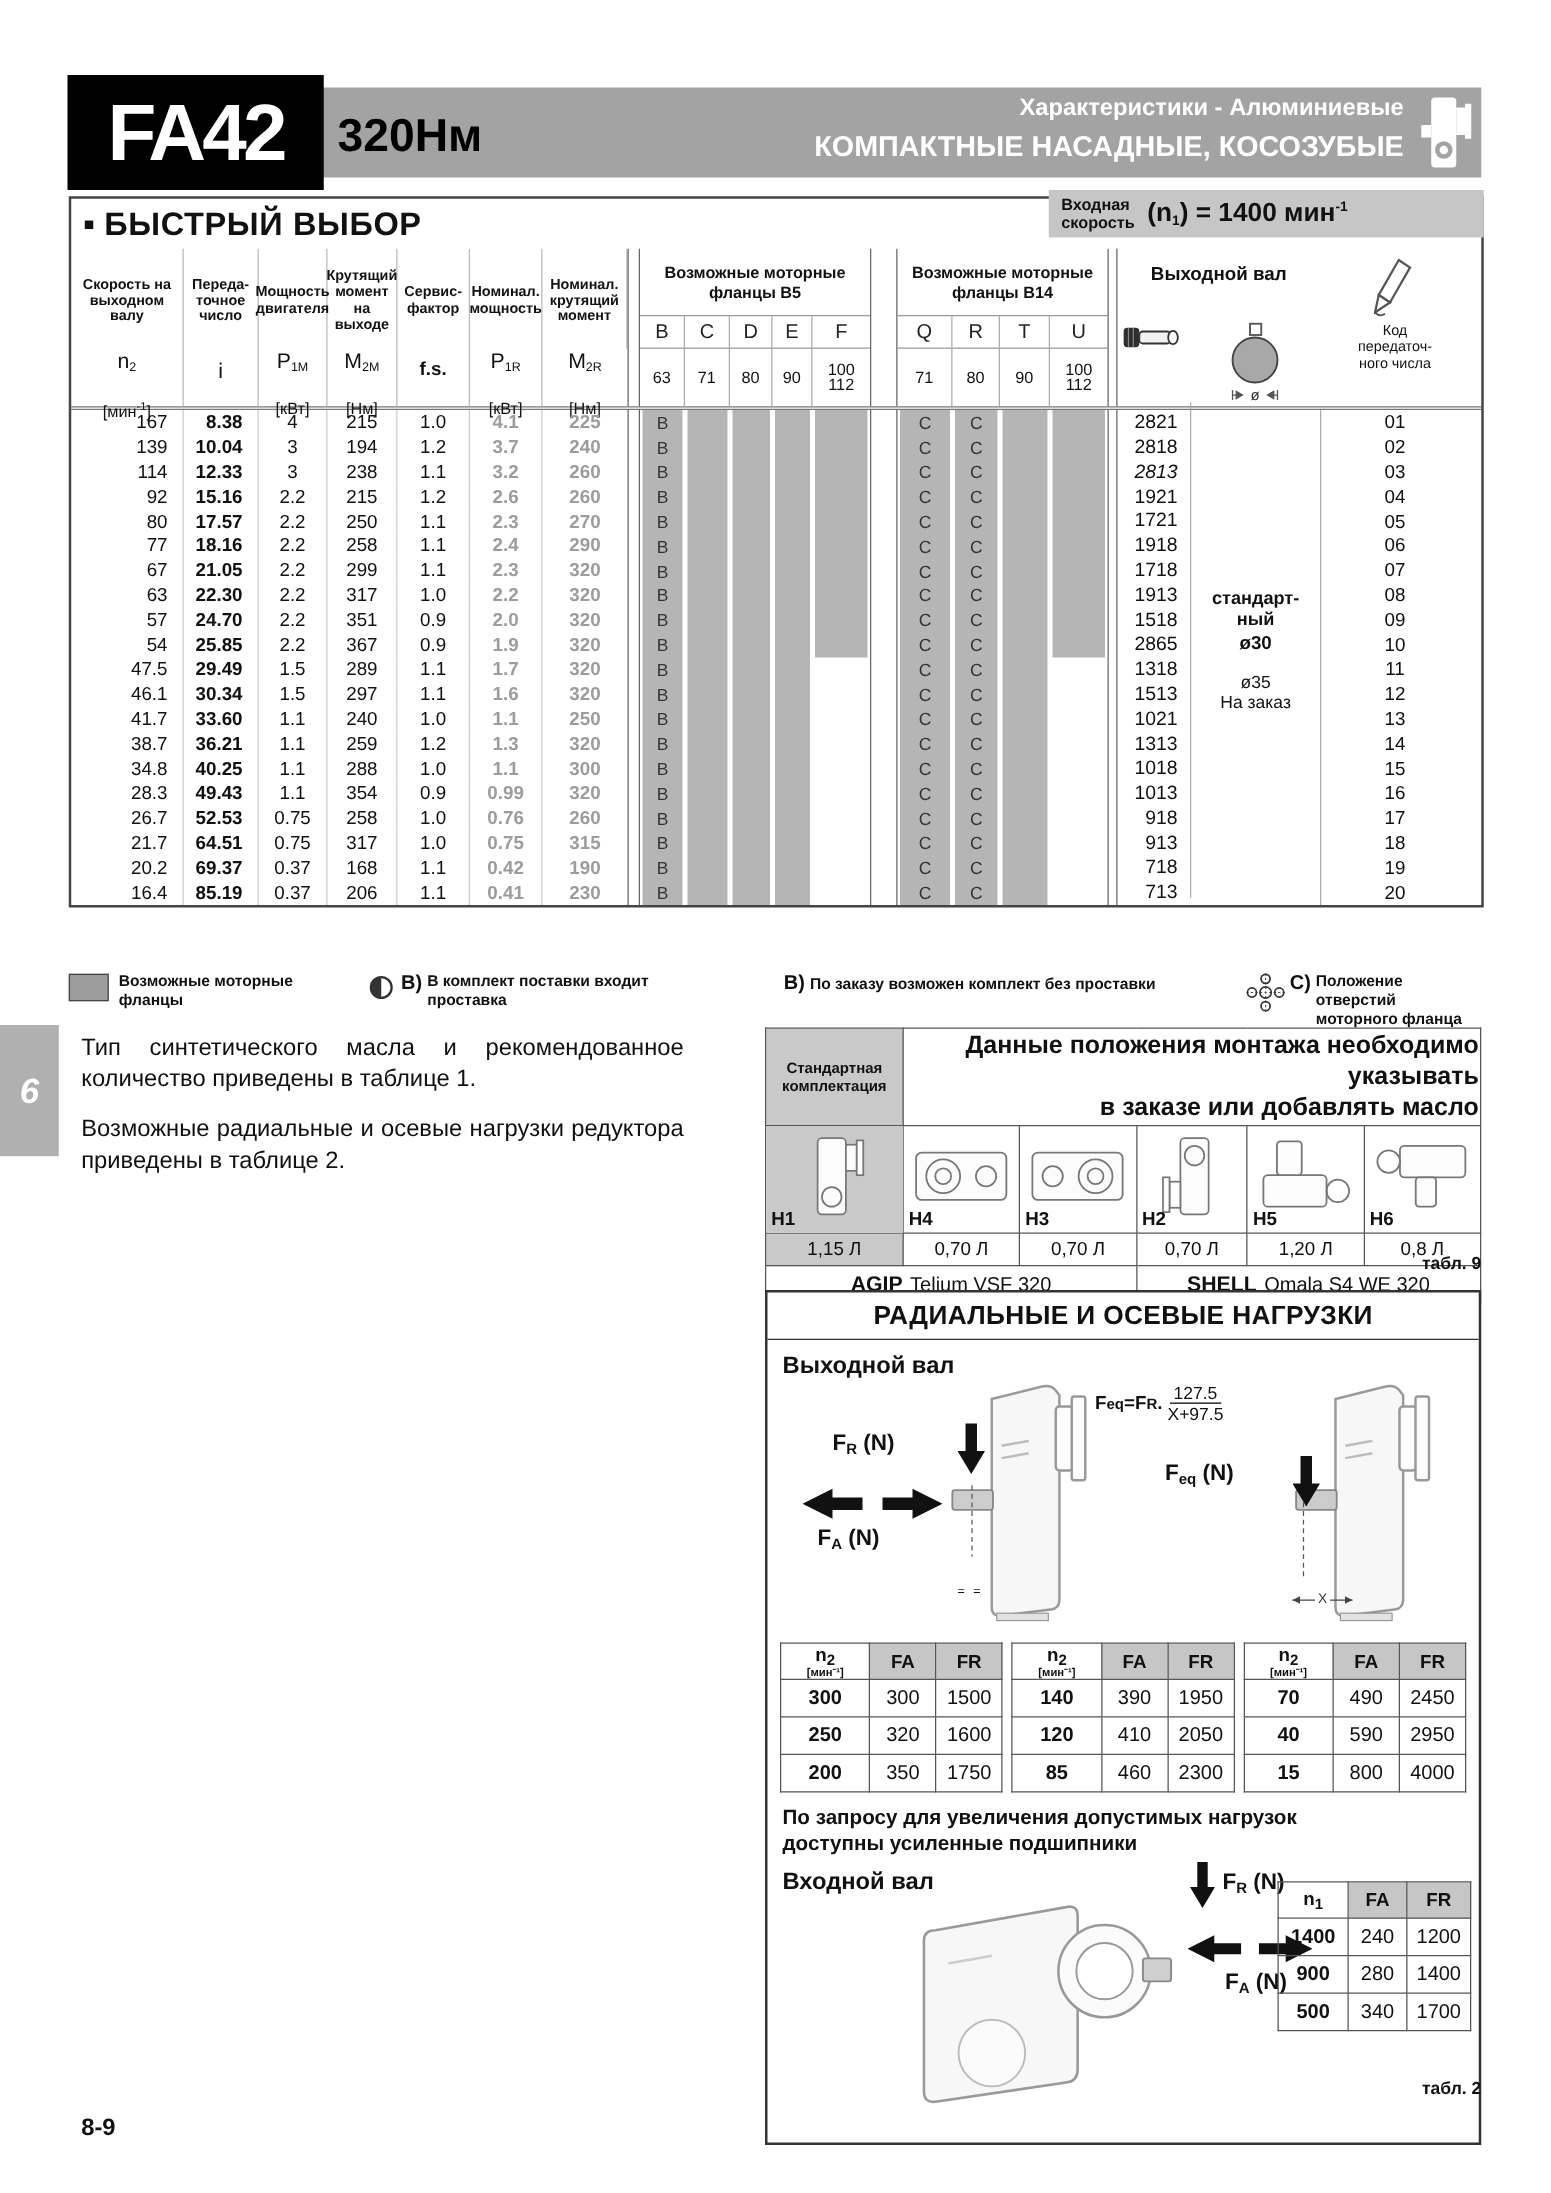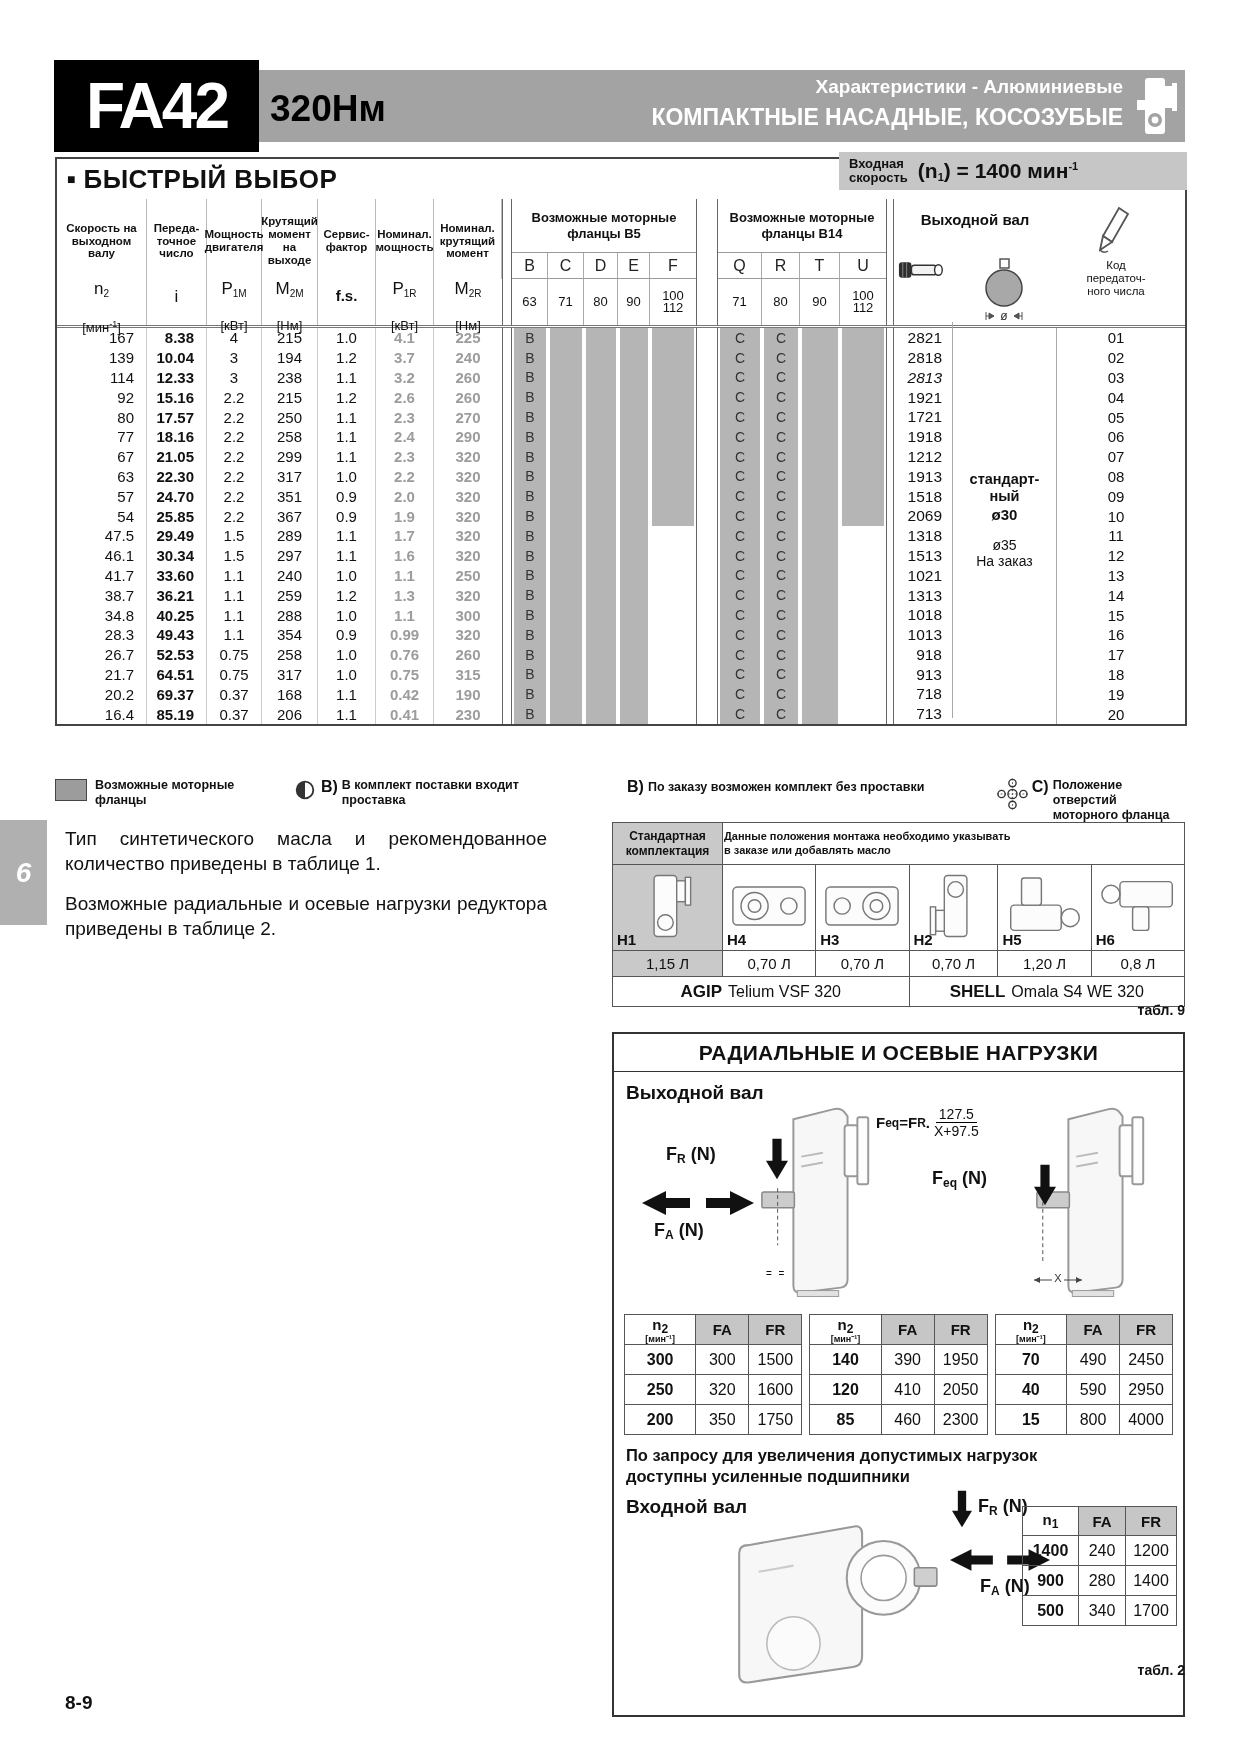--- a/index.html
+++ b/index.html
@@ -77,21 +77,21 @@
   .lg-text{font-size:12.5px;font-weight:bold;line-height:1.2;white-space:pre-line;}
   
   #tab6{left:0;top:820px;width:47px;height:105px;background:#b0b0b0;display:flex;align-items:center;justify-content:center;
         color:#fff;font-size:28px;font-weight:bold;font-style:italic;}
   #paras{left:65px;top:826px;width:482px;}
   #paras p{margin:0 0 15px 0;font-size:19px;line-height:1.32;text-align:justify;}
   
   #t1{left:612px;top:822px;width:573px;border-collapse:collapse;}
   #t1 td{border:1.5px solid #555;box-sizing:border-box;}
   .t1-std{width:110px;background:#c9c9c9;font-size:12px;font-weight:bold;text-align:center;line-height:1.2;white-space:pre-line;}
-  .t1-hdr{font-size:11px;font-weight:bold;text-align:left;line-height:1.25;white-space:pre-line;height:42px;}
+  .t1-hdr{font-size:20px;font-weight:bold;text-align:right;line-height:1.25;white-space:pre-line;height:42px;}
   .t1-pos{height:86px;position:relative;text-align:center;vertical-align:middle;}
   .t1-pos.first{background:#c9c9c9;}
   .t1-pos .plabel{position:absolute;left:4px;bottom:2px;font-size:15px;font-weight:bold;}
   .t1-oil{height:26px;text-align:center;font-size:15px;}
   .t1-oil.first{background:#c9c9c9;}
   .t1-brand{height:30px;text-align:center;font-size:16px;}
   .t1-brand b{font-size:17px;margin-right:6px;}
   .tcap{font-size:14px;font-weight:bold;text-align:right;}
   #t1cap{left:612px;top:1002px;width:573px;}
   
@@ -363,21 +363,21 @@
         <div class="qc r br" style="grid-area: 7 / 1;">67</div>
         <div class="qc r b br" style="grid-area: 7 / 2;">21.05</div>
         <div class="qc br" style="grid-area: 7 / 3;">2.2</div>
         <div class="qc br" style="grid-area: 7 / 4;">299</div>
         <div class="qc br" style="grid-area: 7 / 5;">1.1</div>
         <div class="qc g br" style="grid-area: 7 / 6;">2.3</div>
         <div class="qc g" style="grid-area: 7 / 7;">320</div>
         <div class="qc mark" style="grid-area: 7 / 9;">B</div>
         <div class="qc mark" style="grid-area: 7 / 15;">C</div>
         <div class="qc mark" style="grid-area: 7 / 16;">C</div>
-        <div class="qc shaft" style="grid-area: 7 / 20;">1212</div>
+        <div class="qc shaft" style="grid-area: 7 / 20;">1718</div>
         <div class="qc code" style="grid-area: 7 / 22;">07</div>
         <div class="qc r br" style="grid-area: 8 / 1;">63</div>
         <div class="qc r b br" style="grid-area: 8 / 2;">22.30</div>
         <div class="qc br" style="grid-area: 8 / 3;">2.2</div>
         <div class="qc br" style="grid-area: 8 / 4;">317</div>
         <div class="qc br" style="grid-area: 8 / 5;">1.0</div>
         <div class="qc g br" style="grid-area: 8 / 6;">2.2</div>
         <div class="qc g" style="grid-area: 8 / 7;">320</div>
         <div class="qc mark" style="grid-area: 8 / 9;">B</div>
         <div class="qc mark" style="grid-area: 8 / 15;">C</div>
@@ -399,21 +399,21 @@
         <div class="qc r br" style="grid-area: 10 / 1;">54</div>
         <div class="qc r b br" style="grid-area: 10 / 2;">25.85</div>
         <div class="qc br" style="grid-area: 10 / 3;">2.2</div>
         <div class="qc br" style="grid-area: 10 / 4;">367</div>
         <div class="qc br" style="grid-area: 10 / 5;">0.9</div>
         <div class="qc g br" style="grid-area: 10 / 6;">1.9</div>
         <div class="qc g" style="grid-area: 10 / 7;">320</div>
         <div class="qc mark" style="grid-area: 10 / 9;">B</div>
         <div class="qc mark" style="grid-area: 10 / 15;">C</div>
         <div class="qc mark" style="grid-area: 10 / 16;">C</div>
-        <div class="qc shaft" style="grid-area: 10 / 20;">2069</div>
+        <div class="qc shaft" style="grid-area: 10 / 20;">2865</div>
         <div class="qc code" style="grid-area: 10 / 22;">10</div>
         <div class="qc r br" style="grid-area: 11 / 1;">47.5</div>
         <div class="qc r b br" style="grid-area: 11 / 2;">29.49</div>
         <div class="qc br" style="grid-area: 11 / 3;">1.5</div>
         <div class="qc br" style="grid-area: 11 / 4;">289</div>
         <div class="qc br" style="grid-area: 11 / 5;">1.1</div>
         <div class="qc g br" style="grid-area: 11 / 6;">1.7</div>
         <div class="qc g" style="grid-area: 11 / 7;">320</div>
         <div class="qc mark" style="grid-area: 11 / 9;">B</div>
         <div class="qc mark" style="grid-area: 11 / 15;">C</div>

